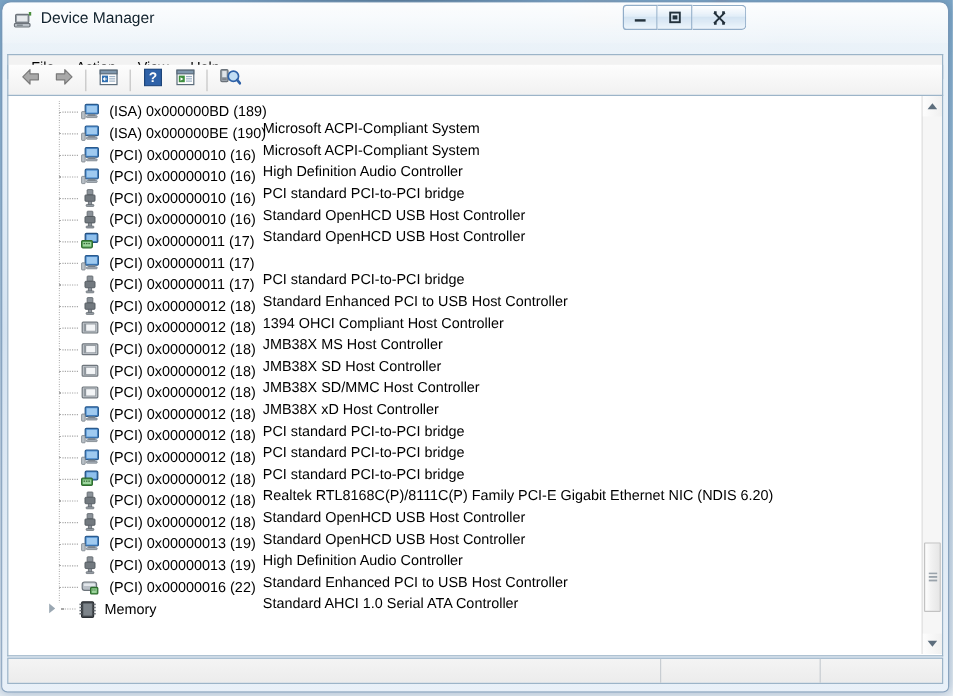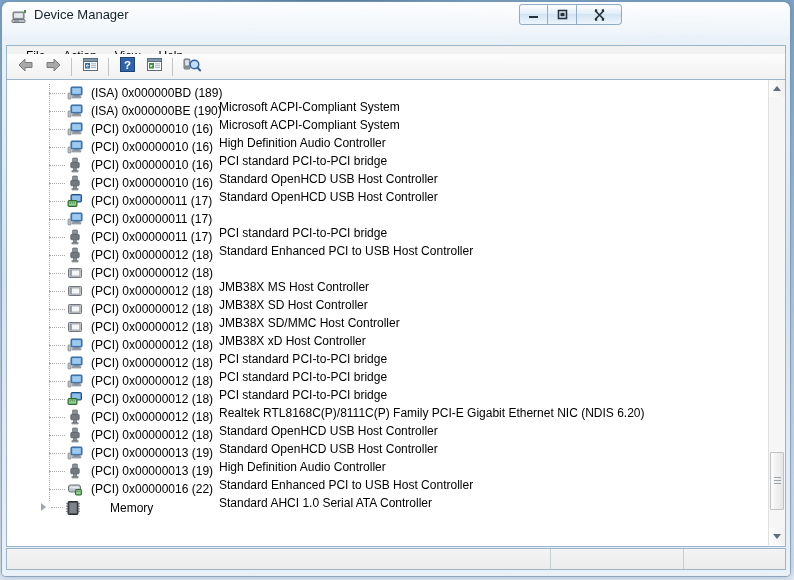--- a/index.html
+++ b/index.html
@@ -270,21 +270,20 @@
     position: absolute;
     left: 58px;
     top: 2px;
     width: 16px;
     height: 16px;
   }
   .rootrow .lbl {
     position: absolute;
     left: 80px;
     top: 3px;
-    margin-left: 23px;
   }
 
   
   .vscroll {
     position: absolute;
     right: 0; top: 0;
     width: 17px;
     height: 465px;
     background: #f6f6f6;
     border-left: 1px solid #dfdfdf;
@@ -615,20 +614,21 @@
         <span class="elbow"></span>
         <span class="ico">
           <svg width="16" height="16" viewBox="0 0 16 16">
             <rect x="5.6" y="1" width="4.8" height="4.4" rx="0.6" fill="#8c939a" stroke="#5f666d" stroke-width="0.7"></rect>
             <rect x="3.8" y="5.4" width="8.4" height="5.4" rx="0.8" fill="#72797f" stroke="#4e555b" stroke-width="0.7"></rect>
             <rect x="6.6" y="10.8" width="2.8" height="3.2" fill="#8c939a" stroke="#5f666d" stroke-width="0.7"></rect>
             <rect x="4.8" y="13.4" width="6.4" height="1.6" rx="0.5" fill="#9aa1a8" stroke="#5f666d" stroke-width="0.6"></rect>
           </svg>
         </span>
         <span class="res">(PCI) 0x00000012 (18)</span>
+        <span class="dev">1394 OHCI Compliant Host Controller</span>
       </div>
 
       <div class="row">
         <span class="elbow"></span>
         <span class="ico">
           <svg width="16" height="16" viewBox="0 0 16 16">
             <rect x="1.5" y="3.5" width="13" height="9" rx="0.8" fill="#c3c8cd" stroke="#6f767d"></rect>
             <rect x="3.2" y="5" width="9.6" height="6" fill="#f3f5f7" stroke="#8d949b" stroke-width="0.7"></rect>
             <rect x="3.2" y="5" width="1.6" height="6" fill="#8d949b"></rect>
           </svg>

